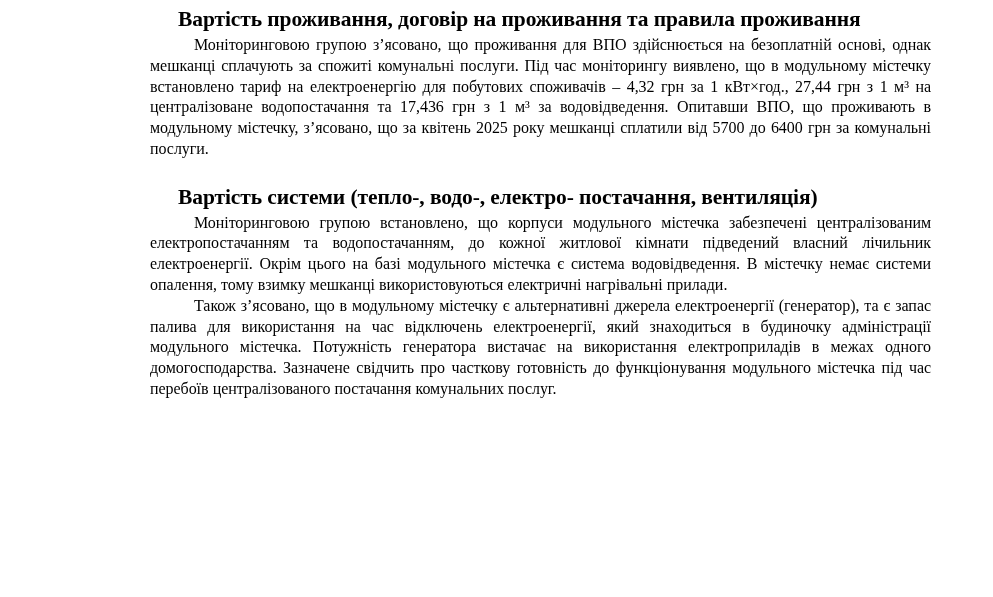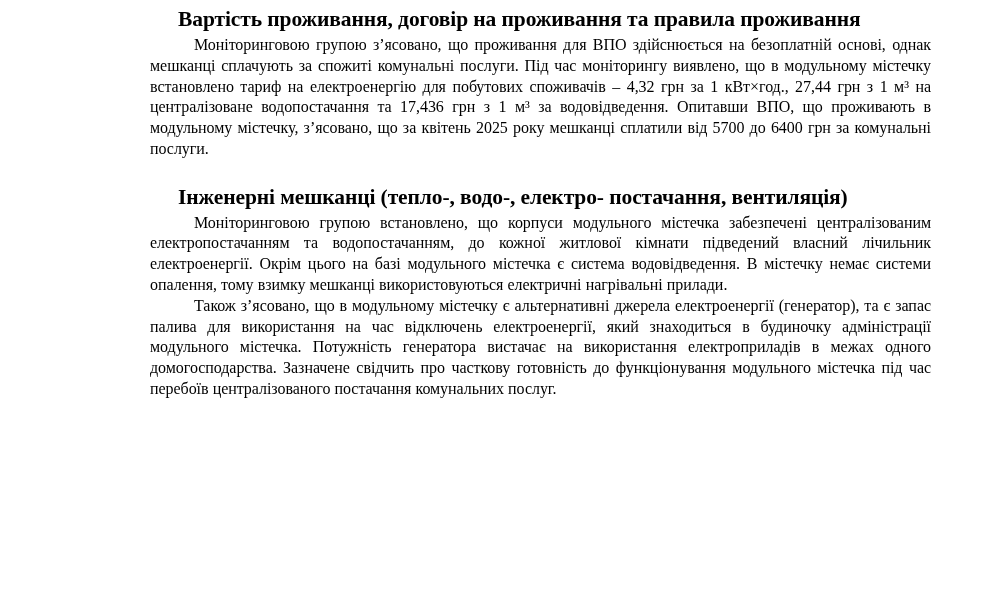--- a/index.html
+++ b/index.html
@@ -51,18 +51,18 @@
 <div class="page">
 
   <div class="section">
     <p class="heading">Вартість проживання, договір на проживання та правила проживання</p>
     <p class="para">Моніторинговою групою з’ясовано, що проживання для ВПО здійснюється на безоплатній основі, однак мешканці сплачують за спожиті комунальні послуги. Під час моніторингу виявлено, що в модульному містечку встановлено тариф на електроенергію для побутових споживачів – 4,32 грн за 1 кВт×год., 27,44 грн з 1 м³ на централізоване водопостачання та 17,436 грн з 1 м³ за водовідведення. Опитавши ВПО, що проживають в модульному містечку, з’ясовано, що за квітень 2025 року мешканці сплатили від 5700 до 6400 грн за комунальні послуги.</p>
   </div>
 
   <div class="gap"></div>
 
   <div class="section">
-    <p class="heading">Інженерні мешканці (тепло-, водо-, електро- постачання, вентиляція)</p>
+    <p class="heading">Вартість системи (тепло-, водо-, електро- постачання, вентиляція)</p>
     <p class="para">Моніторинговою групою встановлено, що корпуси модульного містечка забезпечені централізованим електропостачанням та водопостачанням, до кожної житлової кімнати підведений власний лічильник електроенергії. Окрім цього на базі модульного містечка є система водовідведення. В містечку немає системи опалення, тому взимку мешканці використовуються електричні нагрівальні прилади.</p>
     <p class="para">Також з’ясовано, що в модульному містечку є альтернативні джерела електроенергії (генератор), та є запас палива для використання на час відключень електроенергії, який знаходиться в будиночку адміністрації модульного містечка. Потужність генератора вистачає на використання електроприладів в межах одного домогосподарства. Зазначене свідчить про часткову готовність до функціонування модульного містечка під час перебоїв централізованого постачання комунальних послуг.</p>
   </div>
 
 </div>
 
 </body></html>

